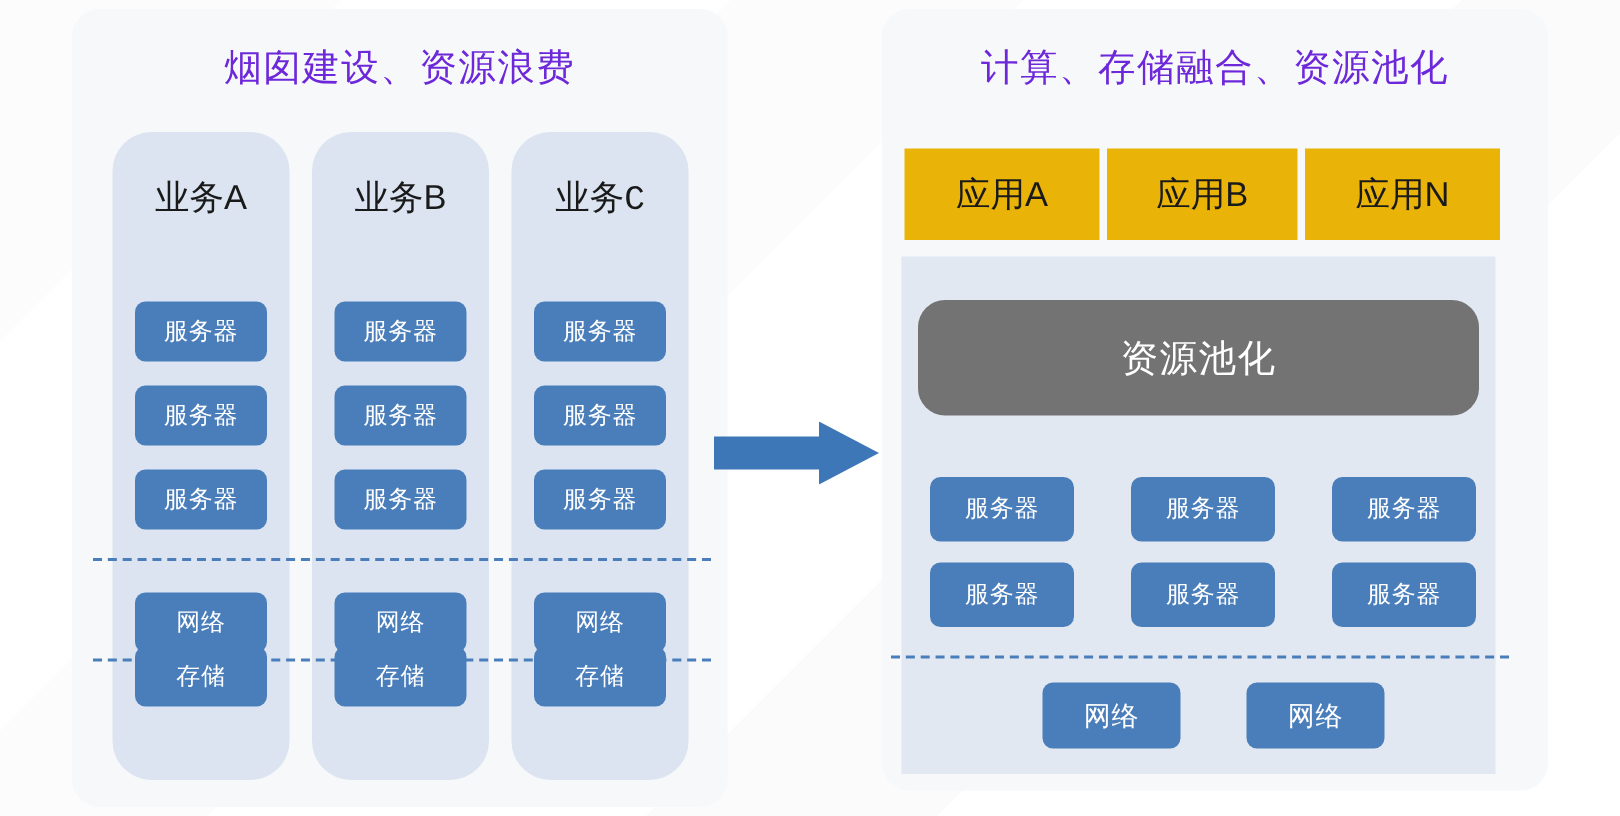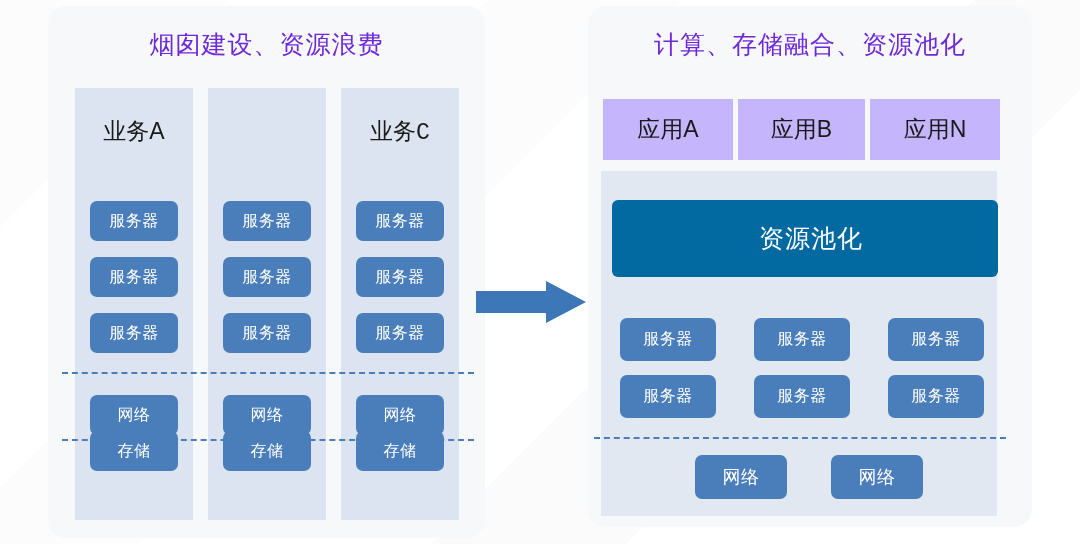--- a/index.html
+++ b/index.html
@@ -35,20 +35,21 @@
     text-align:center;
     font-size:25px;
     color:#6d28d9;
     letter-spacing:1px;
   }
 
   
   .biz-col{
     position:absolute;top:88px;width:118px;height:432px;
     background:#dbe4f0;
+    border-radius:26px;
   }
   #biz-col-0{left:75px;}
   #biz-col-1{left:208px;}
   #biz-col-2{left:341px;font-family:Liberation Mono, monospace;}
 
   .biz-title{
     position:absolute;left:0;right:0;top:28px;
     text-align:center;font-size:23px;color:#1a1a1a;
   }
 
@@ -77,40 +78,40 @@
   #left-dash-2{left:62px;top:439px;width:412px;}
 
   
   #arrow{
     position:absolute;left:476px;top:281px;width:110px;height:42px;
   }
 
   
   .app-box{
     position:absolute;top:99px;height:61px;
-    background:#c4b5fd;
+    background:#eab308;
     display:flex;align-items:center;justify-content:center;
     font-size:23px;color:#1a1a1a;
   }
   #app-box-0{left:603px;width:130px;}
   #app-box-1{left:738px;width:127px;}
   #app-box-2{left:870px;width:130px;}
 
   #right-inner{
     position:absolute;left:601px;top:171px;width:396px;height:345px;
     background:#e2e8f1;
   }
 
   #pool-bar{
     position:absolute;left:612px;top:200px;width:374px;height:77px;
-    background:#0369a1;
-    border-radius:6px;
+    background:#737373;
+    border-radius:18px;
     color:#ffffff;
     display:flex;align-items:center;justify-content:center;
-    font-size:25px;letter-spacing:1px;padding-left:12px;
+    font-size:25px;letter-spacing:1px;
   }
 
   .right-srv{
     position:absolute;width:96px;height:43px;
     background:#4a7ebb;border-radius:7px;color:#fff;
     display:flex;align-items:center;justify-content:center;
     font-size:16px;letter-spacing:0.5px;
   }
   #rsrv-0{left:620px;top:318px;}
   #rsrv-1{left:754px;top:318px;}
@@ -144,20 +145,21 @@
   <div class="biz-col" id="biz-col-0">
     <div class="biz-title">业务A</div>
     <div class="blue-box srv-0">服务器</div>
     <div class="blue-box srv-1">服务器</div>
     <div class="blue-box srv-2">服务器</div>
     <div class="blue-box net-0">网络</div>
     <div class="blue-box sto-0">存储</div>
   </div>
 
   <div class="biz-col" id="biz-col-1">
+    <div class="biz-title">业务B</div>
     <div class="blue-box srv-0">服务器</div>
     <div class="blue-box srv-1">服务器</div>
     <div class="blue-box srv-2">服务器</div>
     <div class="blue-box net-0">网络</div>
     <div class="blue-box sto-0">存储</div>
   </div>
 
   <div class="biz-col" id="biz-col-2">
     <div class="biz-title">业务C</div>
     <div class="blue-box srv-0">服务器</div>

